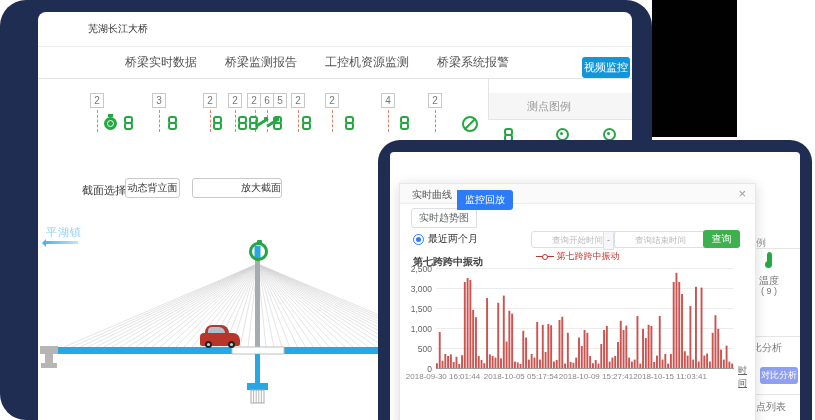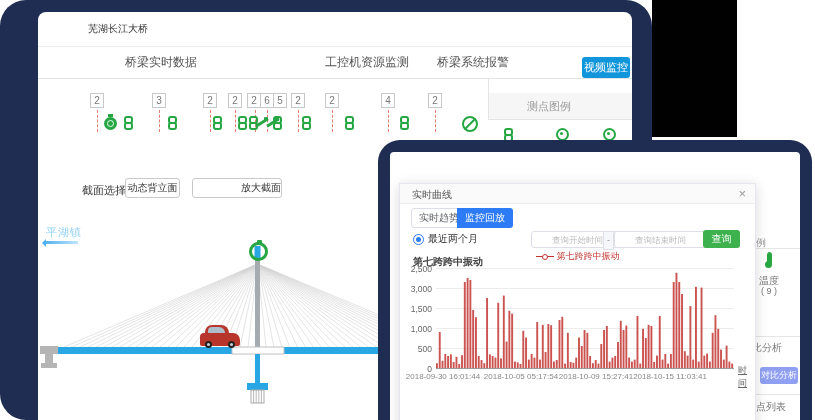--- a/index.html
+++ b/index.html
@@ -72,21 +72,21 @@
   .sb-btn{position:absolute;left:370px;top:215px;width:38px;height:17px;background:#8fa0f2;border-radius:3px;
     color:#fff;font-size:9px;text-align:center;line-height:17px;cursor:pointer;}
   
   .dialog{position:absolute;left:9px;top:31px;width:355px;height:245px;background:#fff;
     border:1px solid #e4e7ed;box-shadow:0 2px 12px rgba(0,0,0,.15);}
   .dlg-header{position:relative;height:19px;background:#fafafa;border-bottom:1px solid #ececec;}
   .dlg-title{position:absolute;left:12px;top:4px;font-size:10px;color:#555;}
   .dlg-close{position:absolute;right:9px;top:2px;font-size:13px;color:#999;cursor:pointer;}
   .dlg-tab1{position:absolute;left:11px;top:24px;height:18px;padding:0 7px;border:1px solid #dcdfe6;border-radius:3px 0 0 3px;
     font-size:10px;color:#606266;line-height:18px;background:#fff;cursor:pointer;}
-  .dlg-tab2{position:absolute;left:57px;top:24px;height:20px;padding:0 8px;border-radius:0 3px 3px 0;
+  .dlg-tab2{position:absolute;left:57px;top:6px;height:20px;padding:0 8px;border-radius:0 3px 3px 0;
     font-size:10px;color:#fff;line-height:20px;background:#2d7cf6;cursor:pointer;}
   .radio{position:absolute;left:13px;top:50px;width:9px;height:9px;border:1px solid #2d7cf6;border-radius:50%;cursor:pointer;}
   .radio::before{content:"";position:absolute;left:2px;top:2px;width:5px;height:5px;background:#2d7cf6;border-radius:50%;}
   .radio-label{position:absolute;left:28px;top:48px;font-size:10px;color:#333;}
   .dlg-input{position:absolute;top:47px;width:68px;height:15px;border:1px solid #dcdfe6;border-radius:3px;
     font-size:8.5px;color:#666;padding:0 20px;font-family:"Liberation Sans",sans-serif;}
   .dlg-input::placeholder{color:#bbb;}
   .in-sep{position:absolute;left:203px;top:47px;width:9px;height:17px;background:#f5f7fa;border:1px solid #dcdfe6;
     font-size:9px;color:#909399;text-align:center;line-height:17px;}
   .query-btn{position:absolute;left:303px;top:46px;width:37px;height:18px;background:#3cb14d;border-radius:3px;
@@ -107,20 +107,21 @@
 <body>
 
 <div id="canvas">
 
   <div class="main-frame">
     <div class="main-window">
       <div class="page-title">芜湖长江大桥</div>
       <div class="title-divider"></div>
       <div class="tabbar" id="tabbar">
           <div class="tab" style="left: 87px; width: 72px;">桥梁实时数据</div>
+          <div class="tab" style="left: 187px; width: 72px;">桥梁监测报告</div>
           <div class="tab" style="left: 287px; width: 84px;">工控机资源监测</div>
           <div class="tab" style="left: 399px; width: 72px;">桥梁系统报警</div>
         </div>
       <div class="video-btn">视频监控</div>
 
       <div id="sensor-strip">
           <div class="badge" style="left: 52px;">2</div>
           <div class="badge" style="left: 114px;">3</div>
           <div class="badge" style="left: 165px;">2</div>
           <div class="badge" style="left: 190px;">2</div>

